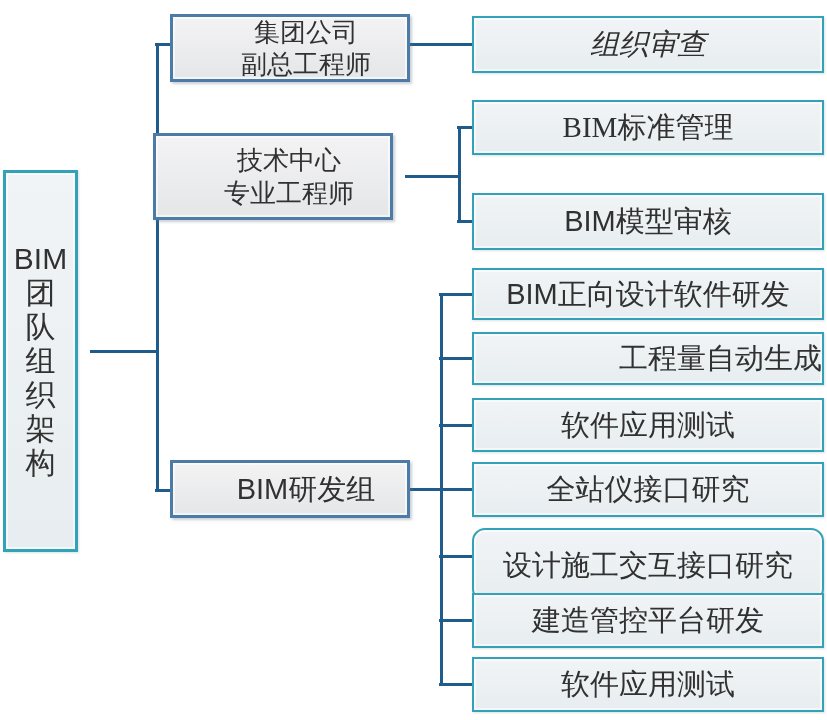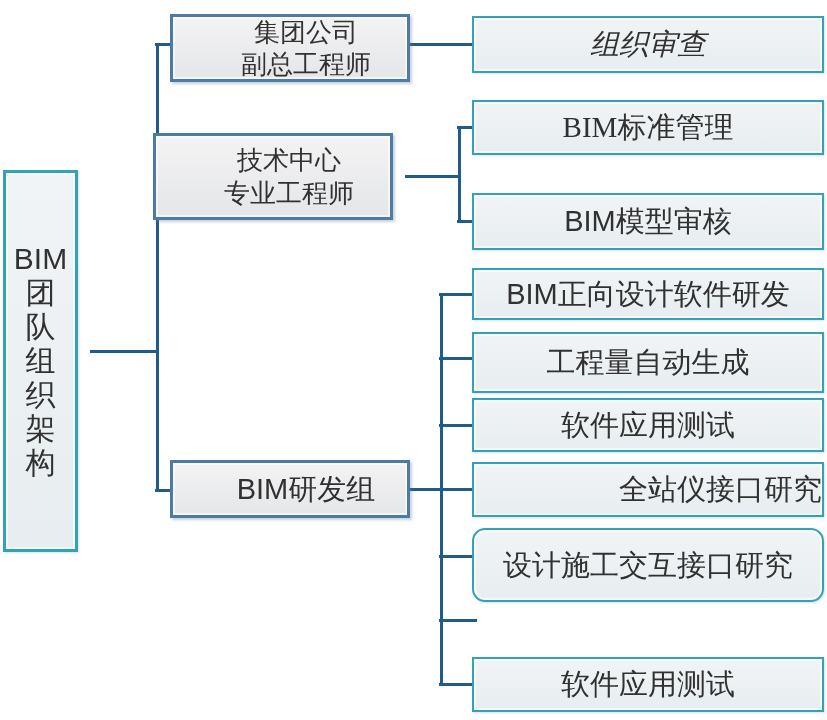--- a/index.html
+++ b/index.html
@@ -120,29 +120,32 @@
   </div>
   <div class="node leaf" style="left:472px;top:100px;width:352px;height:55px;font-family:Liberation Serif, serif;">
     <span class="lbl">BIM标准管理</span>
   </div>
   <div class="node leaf" style="left:472px;top:193px;width:352px;height:57px;">
     <span class="lbl">BIM模型审核</span>
   </div>
   <div class="node leaf" style="left:472px;top:268px;width:352px;height:52px;">
     <span class="lbl">BIM正向设计软件研发</span>
   </div>
-  <div class="node leaf" style="left:472px;top:332px;width:352px;height:61px;">
+  <div class="node leaf" style="left:472px;top:332px;width:352px;height:53px;justify-content:flex-end;">
     <span class="lbl">工程量自动生成</span>
   </div>
   <div class="node leaf" style="left:472px;top:398px;width:352px;height:54px;">
     <span class="lbl">软件应用测试</span>
   </div>
-  <div class="node leaf" style="left:472px;top:462px;width:352px;height:55px;justify-content:flex-end;">
+  <div class="node leaf" style="left:472px;top:462px;width:352px;height:55px;">
     <span class="lbl">全站仪接口研究</span>
   </div>
   <div class="node leaf" style="left:472px;top:528px;width:352px;height:74px;border-radius:13px;">
     <span class="lbl">设计施工交互接口研究</span>
+  </div>
+  <div class="node leaf" style="left:472px;top:593px;width:352px;height:55px;">
+    <span class="lbl">建造管控平台研发</span>
   </div>
   <div class="node leaf" style="left:472px;top:657px;width:352px;height:55px;">
     <span class="lbl">软件应用测试</span>
   </div>
 
 </div>
 
 </body></html>

